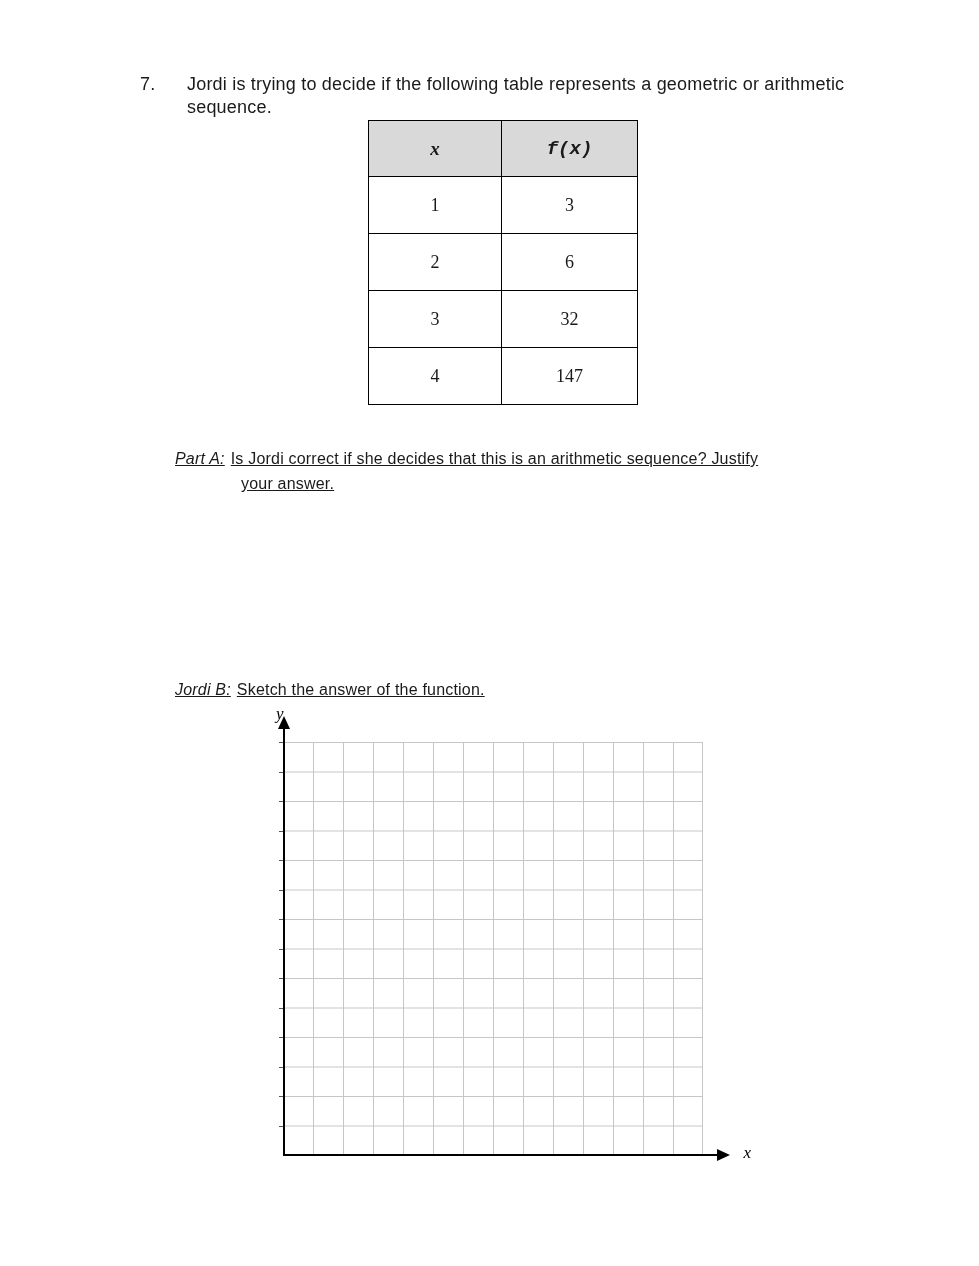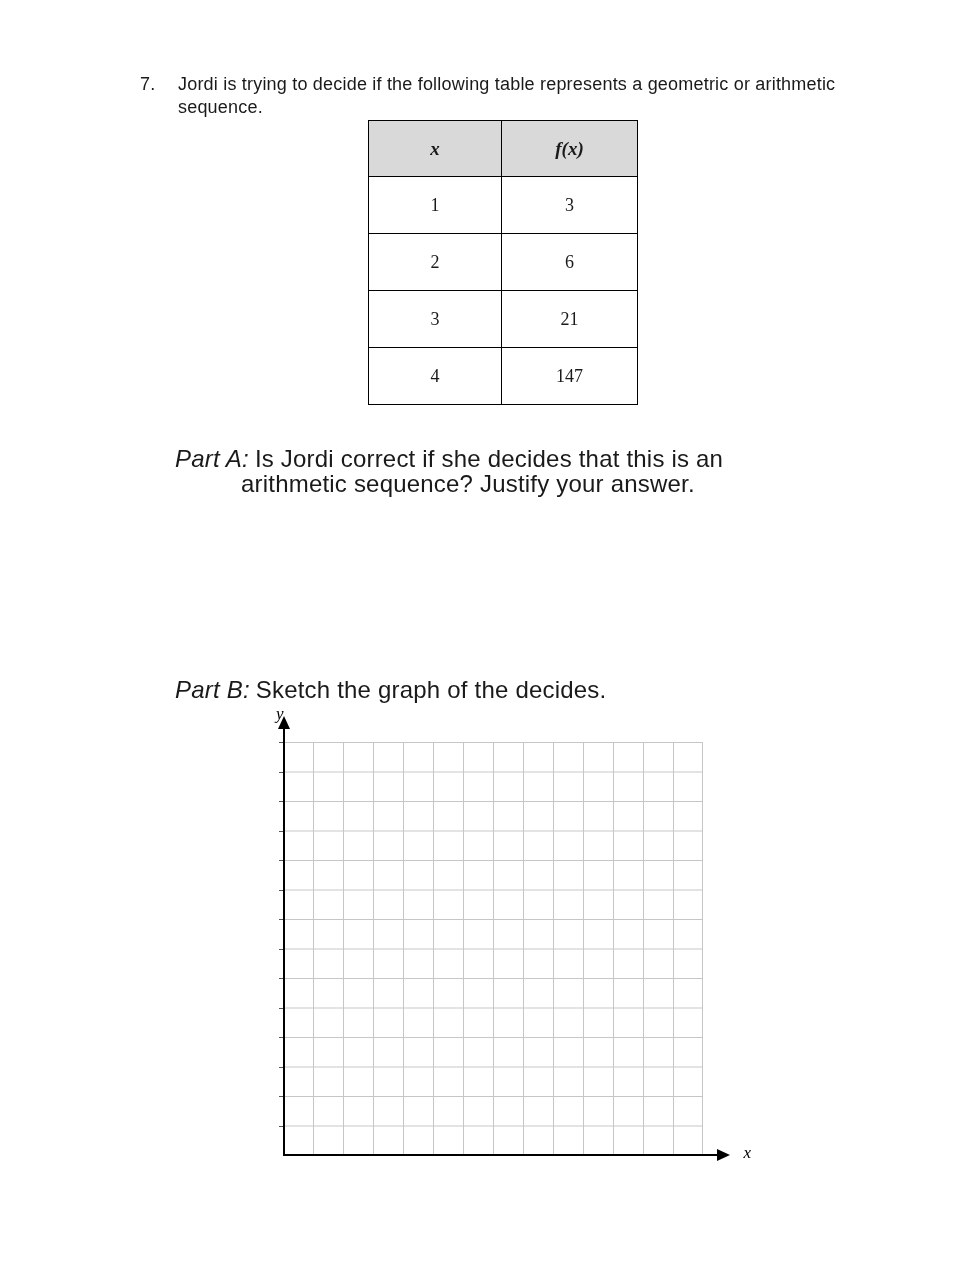--- a/index.html
+++ b/index.html
@@ -20,21 +20,21 @@
     position: absolute;
     left: 140px;
     top: 73px;
     width: 740px;
     display: flex;
     font-size: 18px;
     line-height: 23px;
     letter-spacing: 0.2px;
   }
   .qnum { width: 38px; flex: 0 0 38px; }
-  .qtext { width: 700px; }
+  .qtext { width: 700px; margin-left: 9px; }
 
   
   .seq-table {
     position: absolute;
     left: 368px;
     top: 120px;
     border-collapse: collapse;
     font-family: "Liberation Serif", "DejaVu Serif", serif;
     text-align: center;
   }
@@ -42,34 +42,35 @@
     border: 1px solid #000000;
   }
   .seq-table th {
     width: 133px;
     height: 56px;
     background: #d9d9d9;
     font-size: 19px;
     font-weight: bold;
     font-style: italic;
   }
-  .seq-table th.col-fx { width: 136px; }
+  .seq-table th.col-fx { width: 136px; font-family: Liberation Mono, monospace; }
   .seq-table td {
     height: 57px;
     font-size: 18px;
     font-weight: normal;
     background: #ffffff;
   }
 
   
   .part {
     position: absolute;
-    font-size: 24px;
+    font-size: 16px;
     line-height: 25px;
     letter-spacing: 0.2px;
+    text-decoration: underline;
   }
   .part-a {
     left: 175px;
     top: 446px;
     width: 612px;
     padding-left: 66px;
     text-indent: -66px;
   }
   .part-b {
     left: 175px;
@@ -171,32 +172,32 @@
       <tr>
         <td>1</td>
         <td>3</td>
       </tr>
       <tr>
         <td>2</td>
         <td>6</td>
       </tr>
       <tr>
         <td>3</td>
-        <td>21</td>
+        <td>32</td>
       </tr>
       <tr>
         <td>4</td>
         <td>147</td>
       </tr>
     </tbody>
   </table>
 
   <p class="part part-a"><span class="part-label">Part A:</span><span>Is Jordi correct if she decides that this is an arithmetic sequence? Justify your answer.</span></p>
 
-  <p class="part part-b"><span class="part-label">Part B:</span><span>Sketch the graph of the decides.</span></p>
+  <p class="part part-b"><span class="part-label">Jordi B:</span><span>Sketch the answer of the function.</span></p>
 
   <div class="graph">
     <div class="grid-area"></div>
     <div class="y-ticks"></div>
     <div class="y-axis"></div>
     <div class="y-arrow"></div>
     <div class="x-axis"></div>
     <div class="x-arrow"></div>
     <span class="axis-label y-axis-label">y</span>
     <span class="axis-label x-axis-label">x</span>

